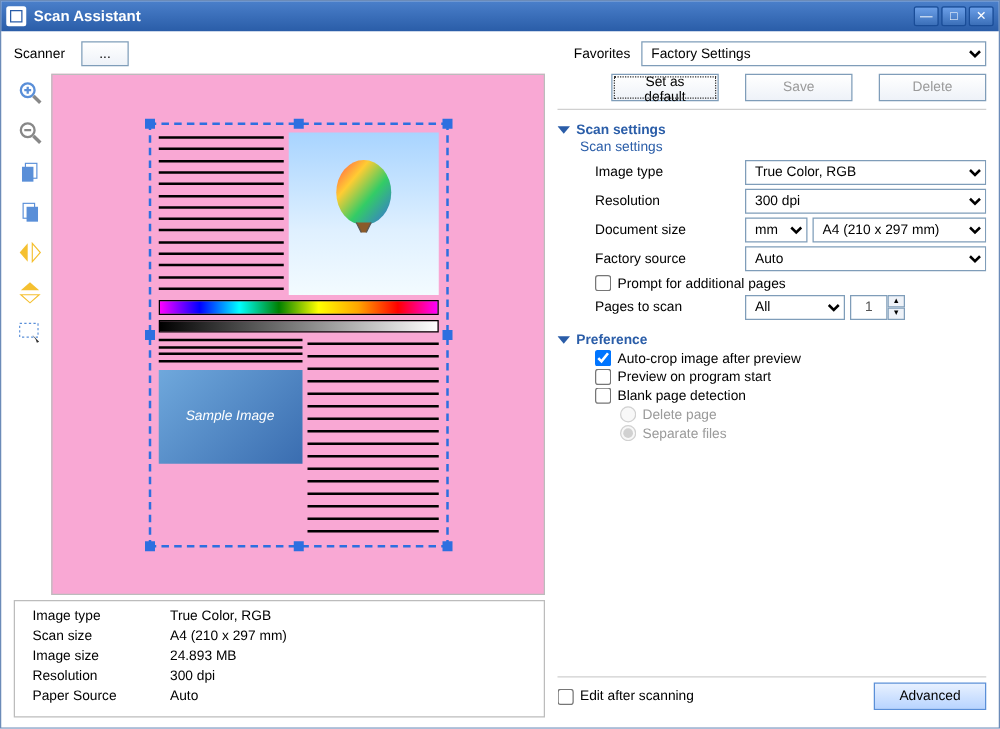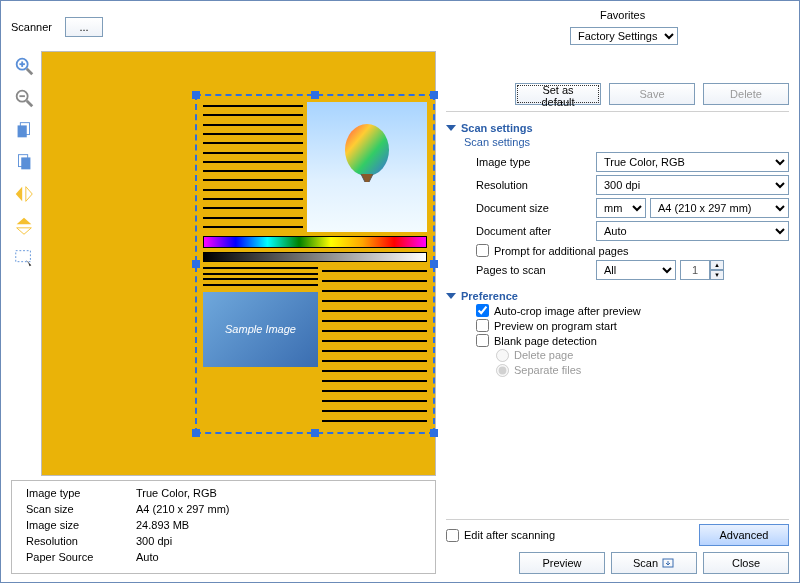--- a/index.html
+++ b/index.html
@@ -8,78 +8,87 @@
   .titlebar { height: 24px; background: linear-gradient(#4a7fca, #2a5da8); color: #fff; display: flex; align-items: center; padding: 0 4px; }
   .titlebar .app-icon { width: 16px; height: 16px; background: #fff; border-radius: 2px; margin-right: 6px; position: relative; }
   .titlebar .app-icon::after { content: ""; position: absolute; top: 3px; left: 3px; right: 3px; bottom: 3px; border: 1px solid #2a5da8; }
   .titlebar .title { flex: 1; font-weight: bold; font-size: 12px; }
   .titlebar .win-ctrls { display: flex; gap: 2px; }
   .titlebar .win-btn { width: 20px; height: 16px; background: linear-gradient(#6b9fe8,#3b6fb8); border: 1px solid #1a4d98; border-radius: 2px; color: #fff; display: flex; align-items: center; justify-content: center; font-size: 10px; cursor: pointer; }
   .content { flex: 1; display: flex; flex-direction: column; padding: 8px 10px; position: relative; }
   .top-row { display: flex; gap: 20px; margin-bottom: 6px; }
   .scanner-row { display: flex; align-items: center; gap: 6px; flex: 1; }
   .scanner-row label { width: 48px; }
-  .fav-row { display: flex; align-items: center; gap: 6px; width: 330px; flex-direction: column; }
+  .fav-row { display: flex; align-items: center; gap: 6px; width: 330px; }
   .fav-row label { width: 48px; }
   select, input[type=text] { border: 1px solid #7f9db9; height: 20px; padding: 1px 3px; background: #fff; }
   .btn { border: 1px solid #7f9db9; height: 22px; background: linear-gradient(#fff,#eef2f8); padding: 0 10px; cursor: pointer; }
   .btn.small { height: 20px; padding: 0 4px; }
   .btn.disabled { color: #9a9a9a; }
   .main { flex: 1; display: flex; gap: 10px; min-height: 0; }
   .left { width: 425px; display: flex; flex-direction: column; }
   .preview-wrap { flex: 1; display: flex; }
   .toolbar { width: 30px; display: flex; flex-direction: column; gap: 6px; padding-top: 2px; }
   .toolbar .tb-btn { width: 26px; height: 26px; border: 1px solid transparent; display: flex; align-items: center; justify-content: center; cursor: pointer; }
-  .preview-pane { flex: 1; border: 1px solid #bcbcbc; background: #eab308; display: flex; align-items: center; justify-content: flex-end; min-height: 0; }
+  .preview-pane { flex: 1; border: 1px solid #bcbcbc; background: #f9a8d4; display: flex; align-items: center; justify-content: center; min-height: 0; }
   .preview-inner { width: 240px; height: 340px; border: 2px dashed #2d6fe0; position: relative; padding: 6px; display: flex; flex-direction: column; gap: 4px; }
   .sel-handle { position: absolute; width: 8px; height: 8px; background: #2d6fe0; }
   .nw{top:-5px;left:-5px;} .ne{top:-5px;right:-5px;} .sw{bottom:-5px;left:-5px;} .se{bottom:-5px;right:-5px;}
   .n{top:-5px;left:50%;margin-left:-4px;} .s{bottom:-5px;left:50%;margin-left:-4px;}
   .w{left:-5px;top:50%;margin-top:-4px;} .e{right:-5px;top:50%;margin-top:-4px;}
   .p-row { display:flex; gap:4px; }
   .lines { flex:1; display:flex; flex-direction:column; justify-content: space-around; }
   .lines div { height:2px; background:#000; }
   .balloon-box { width: 120px; height: 130px; background: linear-gradient(#a8d4ff,#dff0ff 60%,#f3fbff); display:flex; align-items:center; justify-content:center; }
   .color-strip { height: 12px; background: linear-gradient(90deg, magenta, blue, cyan, green, yellow, orange, red, magenta); border:1px solid #000;}
   .gray-strip { height: 10px; background: linear-gradient(90deg, #000, #fff); border:1px solid #000;}
   .sample-box { width: 115px; height: 75px; background: linear-gradient(135deg,#6fa8dc,#3a6db0); display:flex; align-items:center; justify-content:center; color:#fff; font-style: italic; }
   .meta { border: 1px solid #bcbcbc; margin-top:4px; padding: 6px 14px; }
   .meta-row { display:flex; height:16px; }
   .meta-row .k { width: 110px; }
   .help-row { padding-top: 6px; }
   .help-row .btn { width: 100px; }
   .right { flex: 1; display: flex; flex-direction: column; min-height: 0; }
-  .fav-btns { display:flex; gap:8px; justify-content:flex-end; margin-bottom: 6px; margin-top: 32px; }
+  .fav-btns { display:flex; gap:21px; justify-content:flex-end; margin-bottom: 6px; }
   .fav-btns .btn { width: 86px; }
   .fav-btns .primary-dotted { outline: 1px dotted #333; outline-offset: -3px; }
   .settings-pane { flex:1; border-top: 1px solid #d0d0d0; padding-top: 6px; overflow: hidden; }
   .section-hdr { display:flex; align-items:center; gap:5px; color:#2a5da8; font-weight:bold; margin: 4px 0 2px; }
   .section-hdr .chev { width:0; height:0; border-left:5px solid transparent; border-right:5px solid transparent; border-top:6px solid #2a5da8; }
   .section-sub { color:#2a5da8; margin: 0 0 4px 18px; }
   .field { display:flex; align-items:center; margin: 3px 0 3px 30px; }
   .field .lbl { width: 120px; }
   .field .ctrl { flex:1; display:flex; gap:4px; }
   .chk { display:flex; align-items:center; gap:5px; margin: 2px 0 2px 30px; }
-  .radio { display:flex; gap:5px; margin: 2px 0 2px 50px; color:#9a9a9a;}
+  .radio { display:flex; align-items:center; gap:5px; margin: 2px 0 2px 50px; color:#9a9a9a;}
   .bottom { border-top:1px solid #d0d0d0; padding-top:4px; margin-top:auto; }
   .edit-row { display:flex; justify-content: space-between; margin-bottom:6px; }
   .action-row { display:flex; gap:6px; justify-content: flex-end; }
   .action-row .btn { width: 86px; display:inline-flex; align-items:center; justify-content:center; gap:3px; }
   .btn.blue { background: linear-gradient(#e8f1ff,#b8d4ff); border-color:#5a8fd8; }
   input[type=checkbox], input[type=radio]{ margin:0; width:13px; height:13px; }
   .num-spin { display:flex; }
   .num-spin input { width:30px; text-align:center;}
   .spin-btns { display:flex; flex-direction:column; }
   .spin-btns button { height:10px; width:14px; font-size:7px; padding:0; border:1px solid #7f9db9; background:#eef2f8; line-height:6px;}
   svg.icon { width: 22px; height: 22px; }
 </style>
 </head>
 <body>
 
 <div class="window">
+  <div class="titlebar">
+    <div class="app-icon"></div>
+    <div class="title">Scan Assistant</div>
+    <div class="win-ctrls">
+      <div class="win-btn">—</div>
+      <div class="win-btn">□</div>
+      <div class="win-btn">✕</div>
+    </div>
+  </div>
 
   <div class="content">
     <div class="top-row">
       <div class="scanner-row">
         <label>Scanner</label>
         <button class="btn small" style="width:38px">...</button>
       </div>
       <div class="fav-row">
         <label>Favorites</label>
         <select style="flex:1">
@@ -269,21 +278,21 @@
               </div>
             </div>
           <div class="field">
               <span class="lbl">Document size</span>
             <div class="ctrl">
               <select style="width:50px"><option>mm</option></select>
               <select style="flex:1"><option>A4 (210 x 297 mm)</option></select>
             </div>
             </div>
           <div class="field">
-              <span class="lbl">Document after</span>
+              <span class="lbl">Factory source</span>
             <div class="ctrl">
                 <select style="flex:1"><option>Auto</option></select>
               </div>
             </div>
           <div class="chk">
               <input type="checkbox" style="">
               <span>Prompt for additional pages</span>
             </div>
           <div class="field">
               <span class="lbl">Pages to scan</span>
@@ -326,28 +335,17 @@
         </div>
 
         <div class="bottom">
           <div class="edit-row">
             <div class="chk" style="margin-left:0">
                 <input type="checkbox" style="">
                 <span>Edit after scanning</span>
               </div>
             <button class="btn blue" style="width:90px">Advanced</button>
           </div>
-          <div class="action-row">
-            <button class="btn">Preview</button>
-            <button class="btn">
-              <span>Scan</span>
-              <svg width="14" height="14" viewBox="0 0 14 14">
-                  <rect x="2" y="3" width="10" height="8" fill="none" stroke="#3a6db0"></rect>
-                  <path d="M7 5 L7 9 M5 7 L7 9 L9 7" fill="none" stroke="#3a6db0"></path>
-                </svg>
-            </button>
-            <button class="btn">Close</button>
-          </div>
         </div>
       </div>
     </div>
   </div>
 </div>
 
 </body></html>

